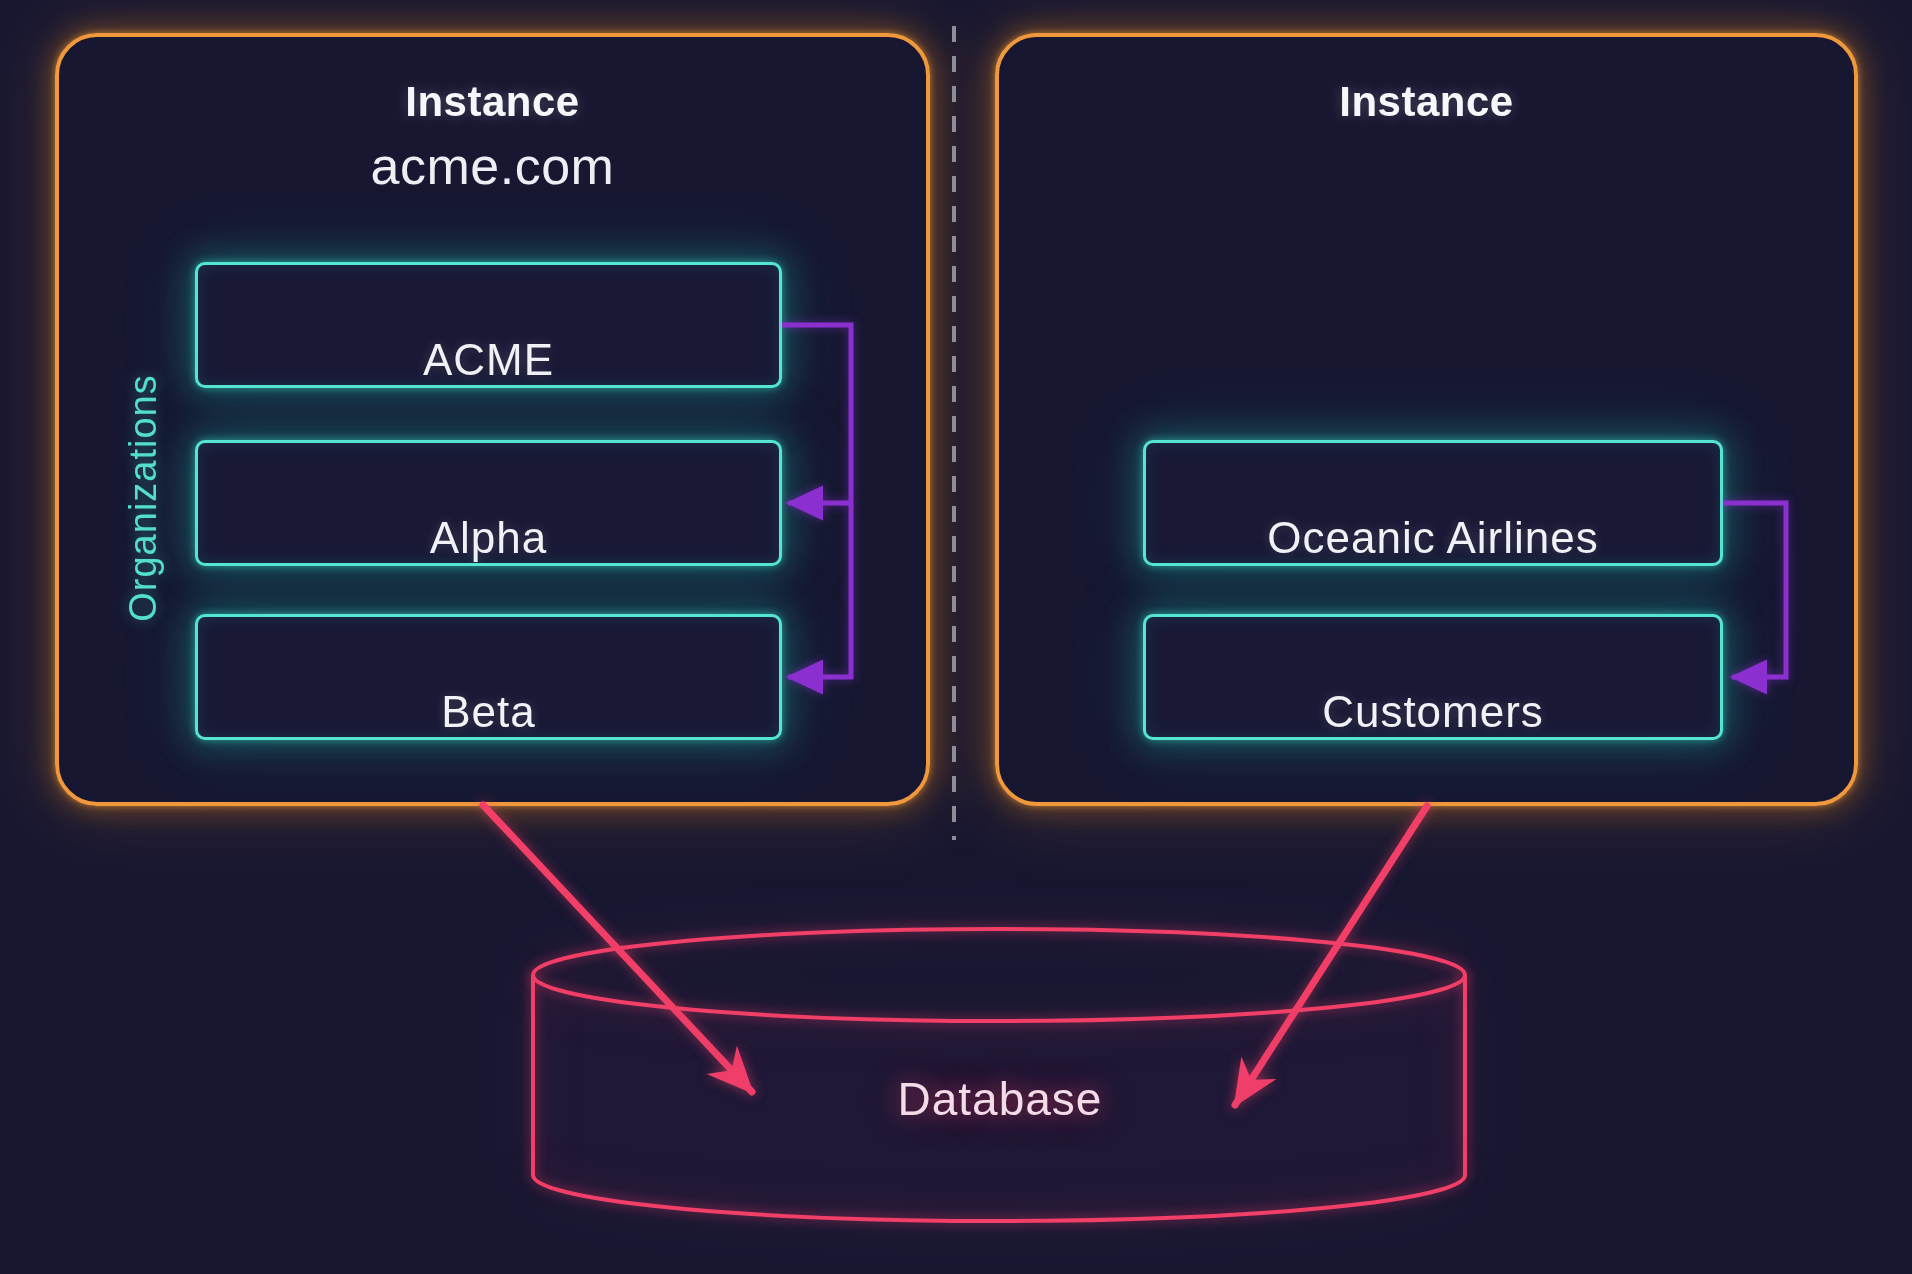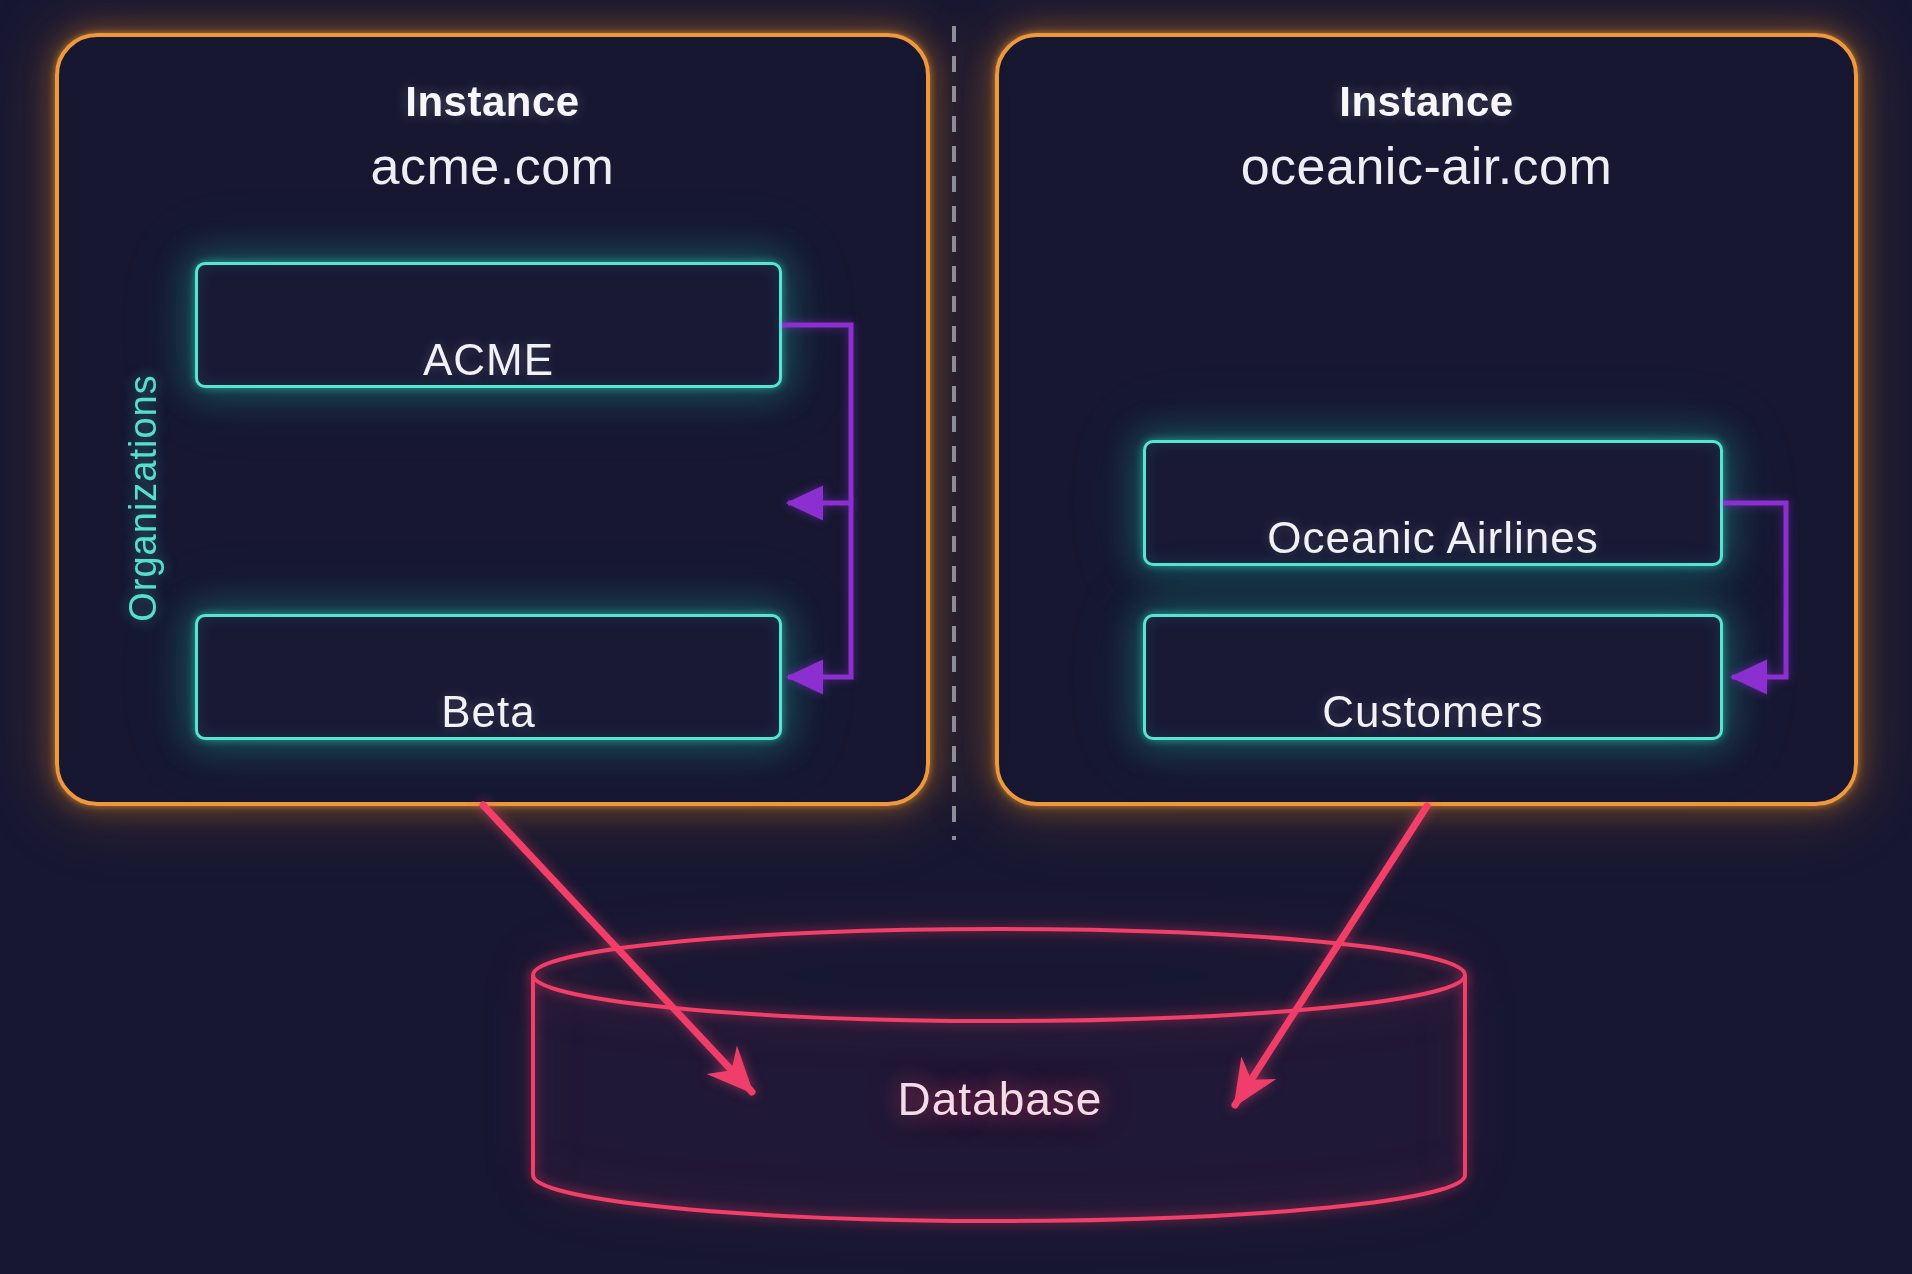--- a/index.html
+++ b/index.html
@@ -117,28 +117,30 @@
   <div class="instance-panel panel-left">
     <div class="panel-head">
       <div class="panel-title">Instance</div>
       <div class="panel-domain">acme.com</div>
     </div>
   </div>
 
   <div class="instance-panel panel-right">
     <div class="panel-head">
       <div class="panel-title">Instance</div>
-      <div class="panel-domain">oceanic-air.com</div>
     </div>
   </div>
 
   <div class="org-side-label">Organizations</div>
 
   <div class="org-box org-acme">
     <span class="org-label">ACME</span>
+  </div>
+  <div class="org-box org-alpha">
+    <span class="org-label">Alpha</span>
   </div>
   <div class="org-box org-beta">
     <span class="org-label">Beta</span>
   </div>
 
   <div class="org-box org-oceanic">
     <span class="org-label">Oceanic Airlines</span>
   </div>
   <div class="org-box org-customers">
     <span class="org-label">Customers</span>

